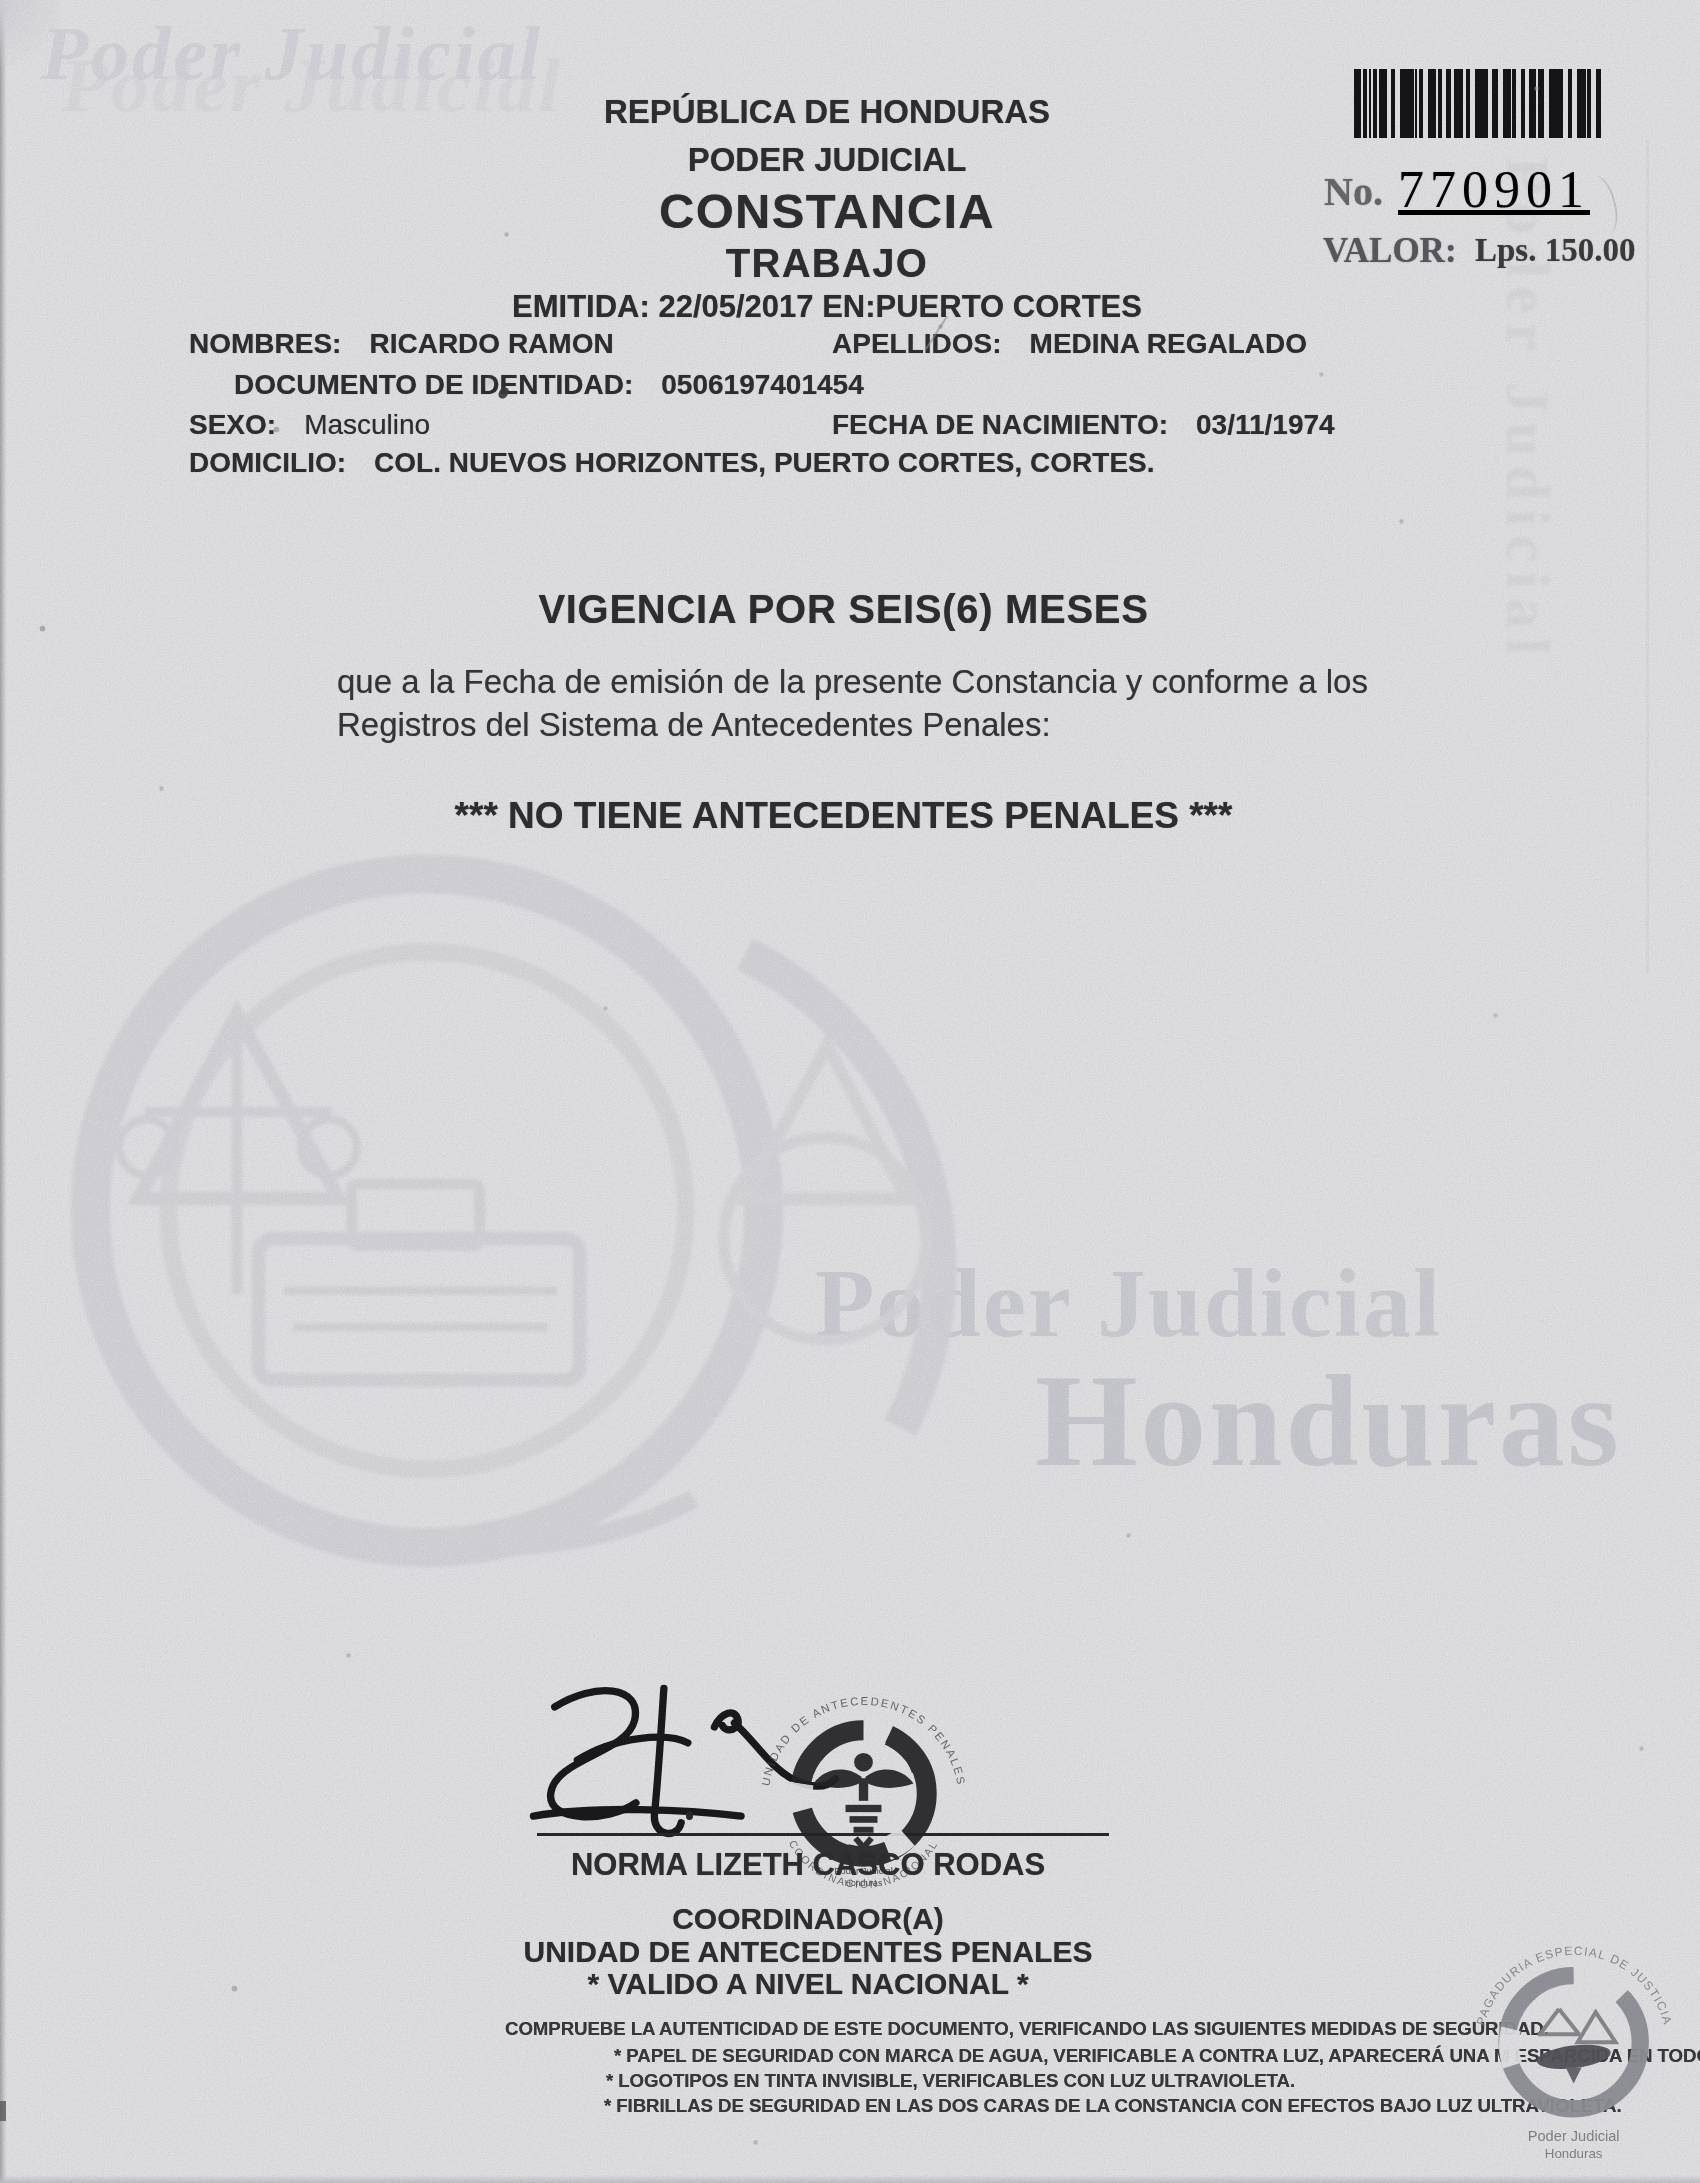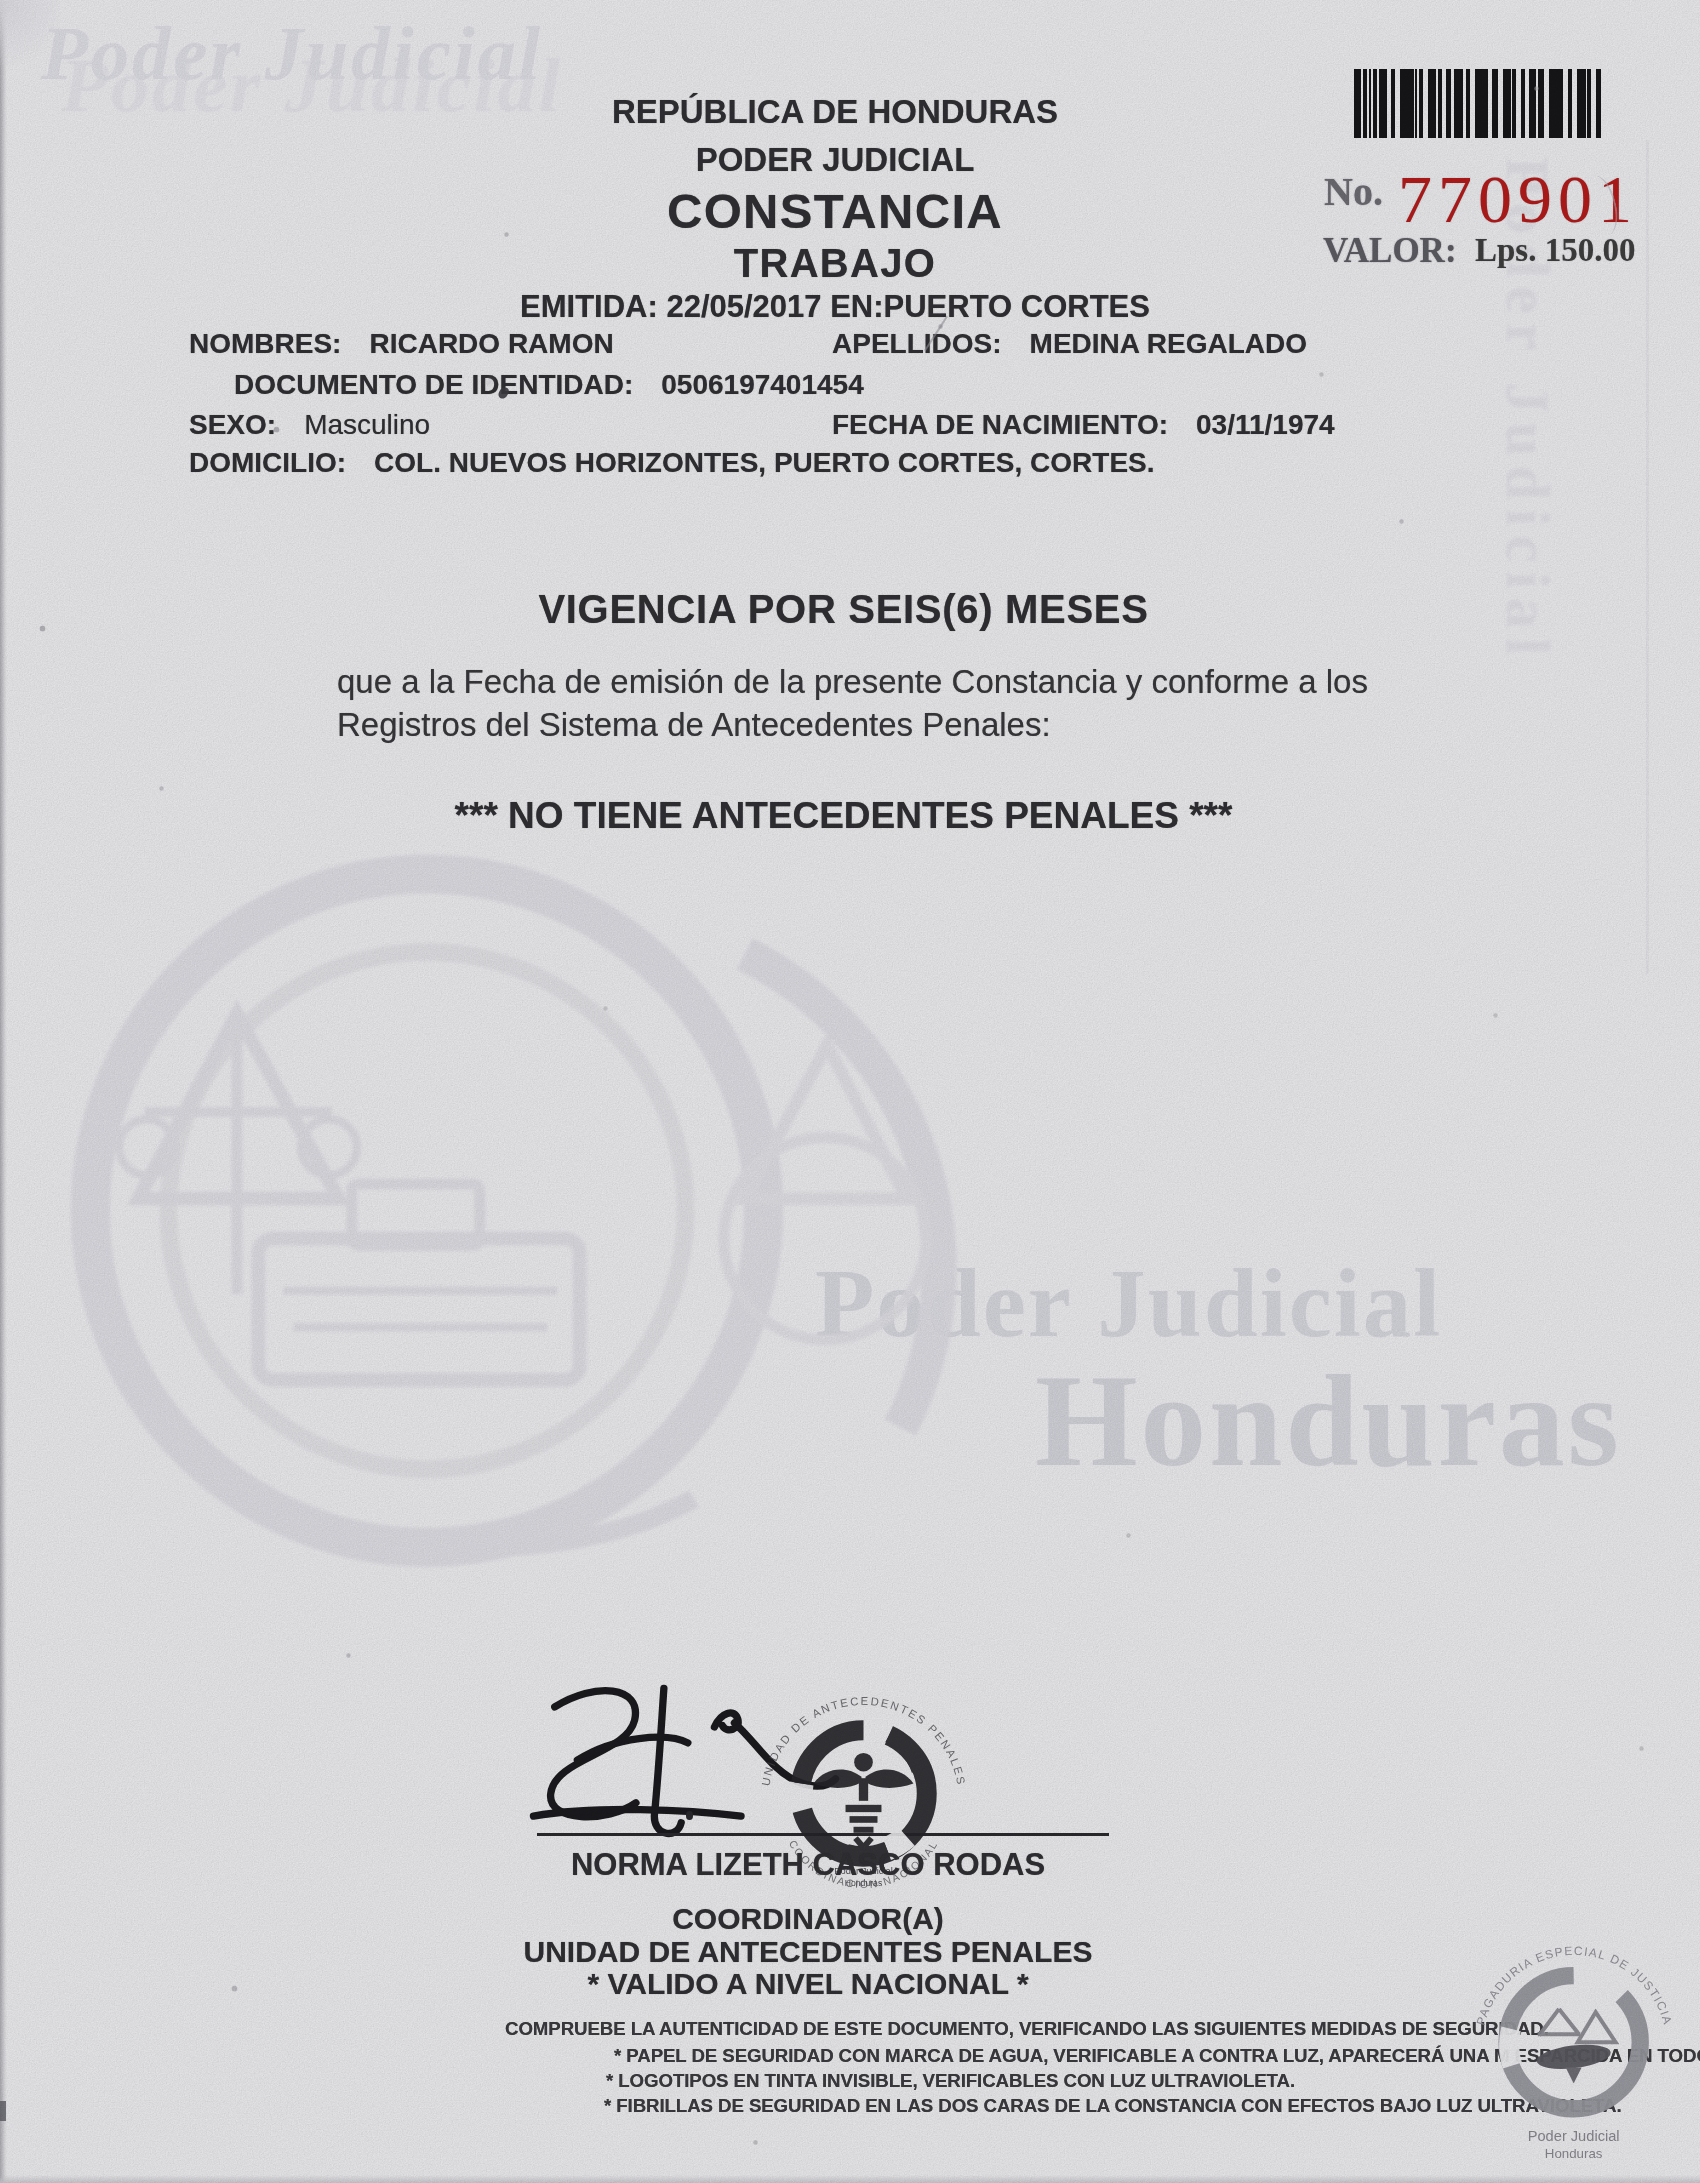--- a/index.html
+++ b/index.html
@@ -29,29 +29,29 @@
   .wm-corner{left:41px;top:9.3px;font-size:77px;font-style:italic;font-weight:700;color:#e4e4eb;
              text-shadow:20px 32px 1.3px #eaeaf0;letter-spacing:2.7px;}
   .wm-side{left:1492px;top:157px;writing-mode:vertical-rl;font-size:61px;font-weight:700;color:#e7e7ed;
            letter-spacing:9.3px;opacity:.9;}
   .wm-big1{left:815px;top:1248px;font-size:97px;font-weight:700;color:#dcdce4;letter-spacing:2px;}
   .wm-big2{left:1035px;top:1344px;font-size:132px;font-weight:700;color:#d9d9e1;letter-spacing:2.7px;}
   .blur1{filter:blur(0.7px);}
   .blur2{filter:blur(1.7px);}
   
   .ink{color:#323236;text-shadow:0 0 0.8px rgba(40,40,44,.6);}
-  .center-wrap{left:8px;width:1654px;text-align:center;}
+  .center-wrap{left:0;width:1654px;text-align:center;}
   .hdr1{top:93px;font-size:33px;font-weight:700;}
   .hdr2{top:141px;font-size:33px;font-weight:700;}
   .hdr3{top:183px;font-size:49px;font-weight:700;letter-spacing:1.3px;}
   .hdr4{top:241px;font-size:40px;font-weight:700;letter-spacing:1.3px;}
   .hdr5{top:289px;font-size:31px;font-weight:700;}
   .serif{font-family:"Liberation Serif",serif;}
   .no-label{left:1324px;top:168px;font-size:40px;font-weight:700;color:#6f6f76;text-shadow:0 0 1.3px #8a8a90;}
-  .no-value{left:1398px;top:160px;font-size:68px;color:#b91c1c;letter-spacing:6px;text-shadow:0 0 1.3px #b0b0b8;}
+  .no-value{left:1398px;top:160px;font-size:52px;color:#000000;letter-spacing:6px;text-shadow:0 0 1.3px #b0b0b8;text-decoration:underline;}
   .valor-label{left:1323px;top:231px;font-size:35px;font-weight:700;color:#5f5f66;text-shadow:0 0 1.3px #85858c;}
   .valor-value{left:1475px;top:232px;font-size:33px;font-weight:700;color:#404040;text-shadow:0 0 1.3px #aeaeb6;}
   .barcode{left:1354px;top:69px;width:248px;height:69px;
     background:repeating-linear-gradient(90deg,#17171a 0 4px,transparent 4px 9.3px),
                repeating-linear-gradient(90deg,#17171a 0 2px,transparent 2px 15.3px),
                repeating-linear-gradient(90deg,#17171a 0 6.7px,transparent 6.7px 25px);
     filter:blur(0.3px);}
   .frow{display:flex;gap:28px;font-size:28px;font-weight:700;}
   .r1{top:328px;} .r2{top:369px;margin-left:45px;} .r3{top:409px;} .r4{top:447px;}
   .lcol{left:189px;} .rcol{left:832px;}

